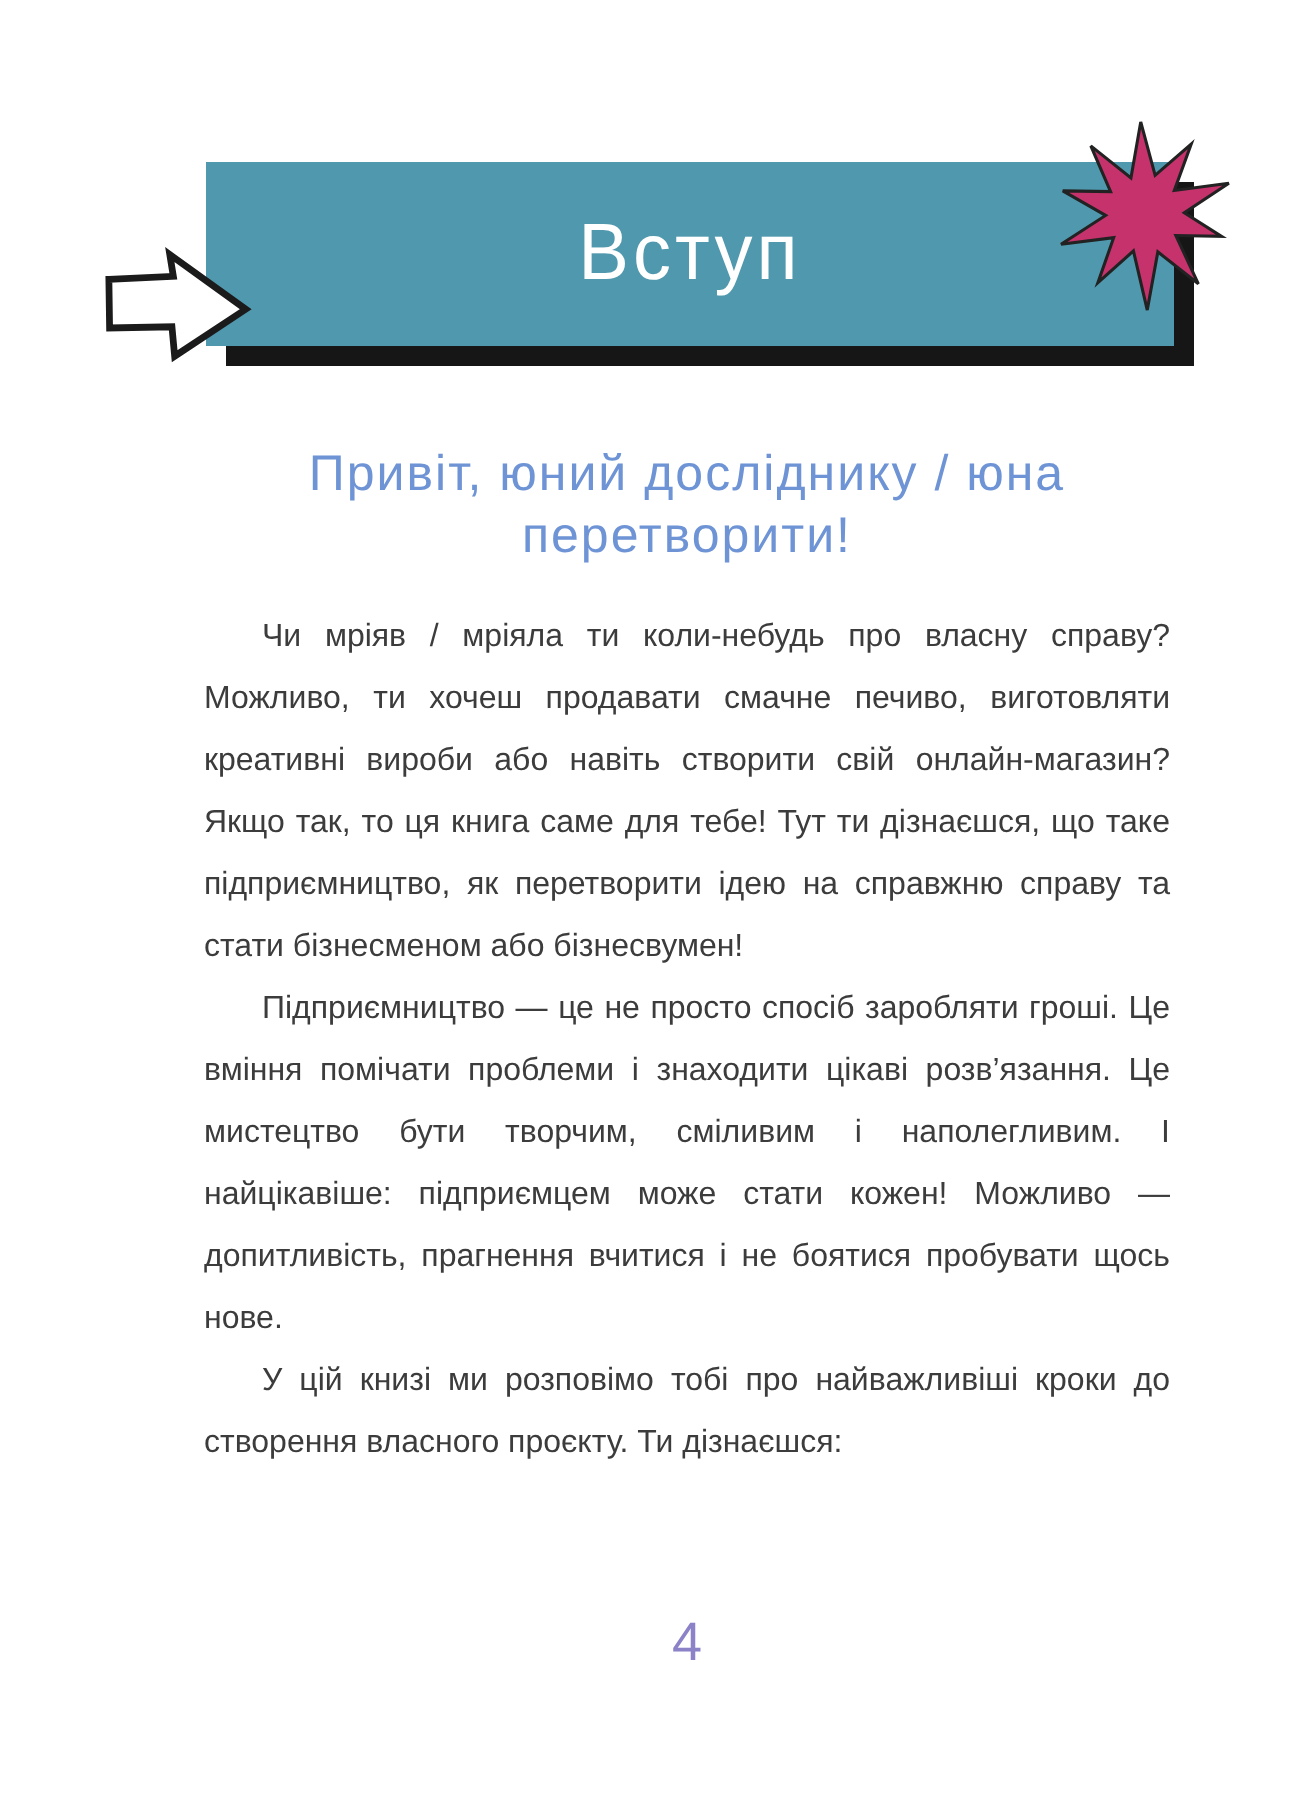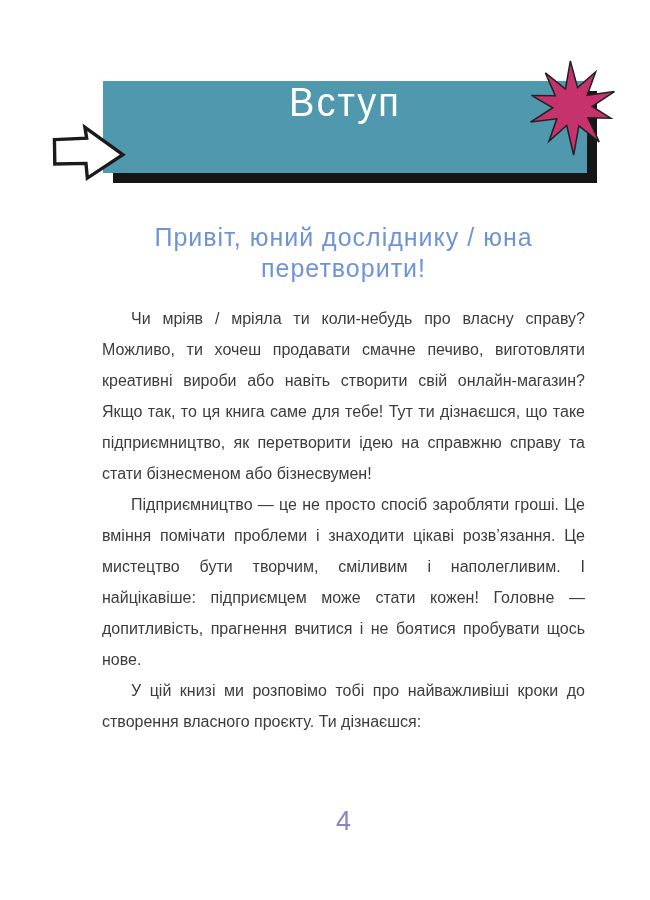--- a/index.html
+++ b/index.html
@@ -20,21 +20,21 @@
     position: absolute;
     left: 113px; top: 91px;
     width: 484px; height: 92px;
     background: #161616;
   }
   .banner {
     position: absolute;
     left: 103px; top: 81px;
     width: 484px; height: 92px;
     background: #4f98ae;
-    display: flex; align-items: flex-start; justify-content: center;
+    display: flex; align-items: center; justify-content: center;
   }
   .banner-title {
     color: #ffffff;
     font-size: 38px;
     letter-spacing: 2px;
     font-weight: normal;
     transform: scaleY(1.05);
   }
 
   .arrow-icon {
@@ -97,20 +97,20 @@
     <polygon points="3,20 36,15 33,4 75,28 41,56 38,41 6,45" fill="#ffffff" stroke="#1b1b1b" stroke-width="3.5" stroke-linejoin="miter"></polygon>
   </svg>
 
   <svg class="starburst-icon" viewBox="0 0 100 106" xmlns="http://www.w3.org/2000/svg">
     <polygon points="48.3,4.0 55.8,31.8 74.6,15.5 65.8,39.7 94.2,35.9 71.0,51.3 90.4,63.6 66.6,63.2 78.3,88.3 57.2,71.7 51.7,102.0 44.5,71.2 26.0,87.7 34.2,64.3 6.8,67.7 30.0,52.7 7.7,39.9 32.6,40.3 22.3,16.5 43.2,33.2" fill="#c5326c" stroke="#222222" stroke-width="1.6" stroke-linejoin="miter"></polygon>
   </svg>
 
   <div class="content">
     <h2 class="greeting">Привіт, юний досліднику / юна перетворити!</h2>
     <p>Чи мріяв / мріяла ти коли-небудь про власну справу? Можливо, ти хочеш продавати смачне печиво, виготовляти креативні вироби або навіть створити свій онлайн-магазин? Якщо так, то ця книга саме для тебе! Тут ти дізнаєшся, що таке підприємництво, як перетворити ідею на справжню справу та стати бізнесменом або бізнесвумен!</p>
-    <p>Підприємництво — це не просто спосіб заробляти гроші. Це вміння помічати проблеми і знаходити цікаві розв’язання. Це мистецтво бути творчим, сміливим і наполегливим. І найцікавіше: підприємцем може стати кожен! Головне — допитливість, прагнення вчитися і не боятися пробувати щось нове.</p>
+    <p>Підприємництво — це не просто спосіб заробляти гроші. Це вміння помічати проблеми і знаходити цікаві розв’язання. Це мистецтво бути творчим, сміливим і наполегливим. І найцікавіше: підприємцем може стати кожен! Можливо — допитливість, прагнення вчитися і не боятися пробувати щось нове.</p>
     <p>У цій книзі ми розповімо тобі про найважливіші кроки до створення власного проєкту. Ти дізнаєшся:</p>
 
   </div>
 
   <div class="page-number">4</div>
 
 </div>
 
 </body></html>

